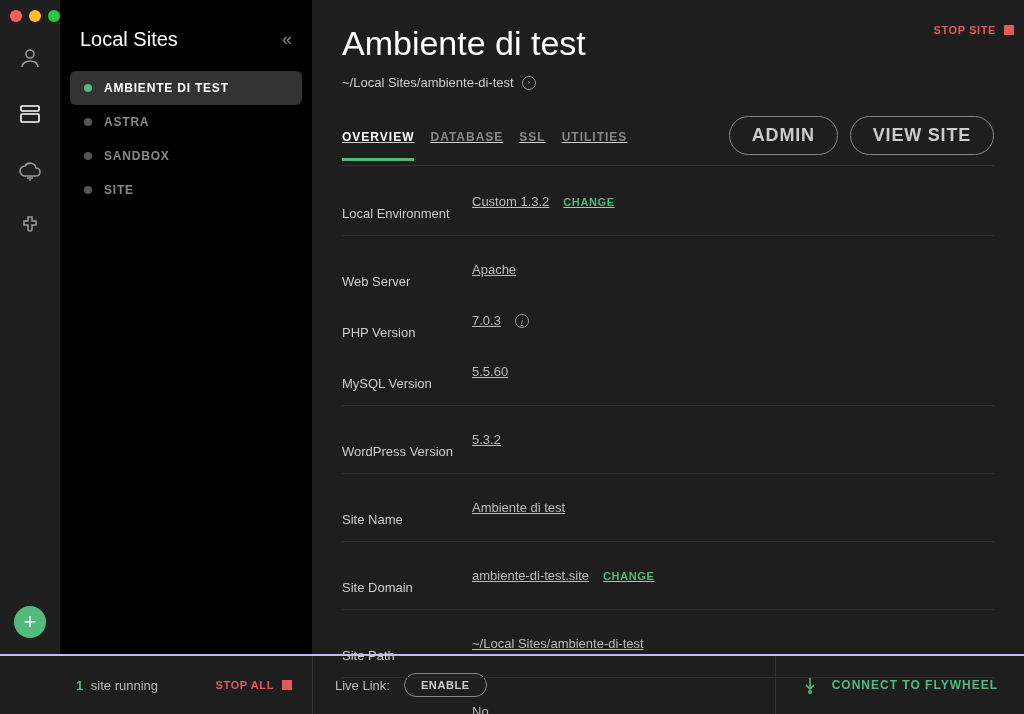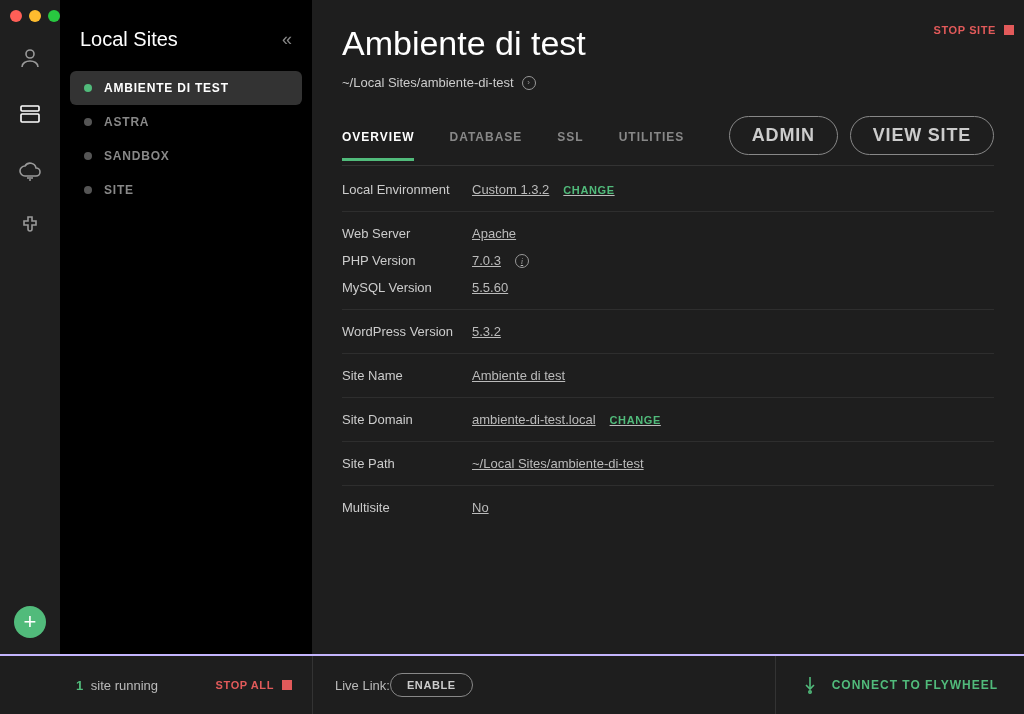--- a/index.html
+++ b/index.html
@@ -29,40 +29,40 @@
   .dot.running { background:#51bb7b; }
   
   .content { flex:1; background:#1e1e1e; display:flex; flex-direction:column; position:relative; }
   .content-header { padding: 24px 30px 0 30px; }
   .stop-site { position:absolute; top:24px; right:10px; display:flex; align-items:center; gap:8px; font-size:11px; letter-spacing:0.6px; color:#e25a5a; cursor:pointer; font-weight:600; }
   .stop-square { width:10px; height:10px; background:#e25a5a; display:inline-block; }
   h1.site-title { font-size:34px; font-weight:400; color:#fff; margin-bottom:12px; }
   .site-path { font-size:13px; color:#ccc; display:flex; align-items:center; gap:8px; margin-bottom:26px; }
   .reveal-icon { width:14px; height:14px; border:1.5px solid #999; border-radius:50%; display:inline-flex; align-items:center; justify-content:center; font-size:8px; color:#999; cursor:pointer; }
   .tabbar { display:flex; align-items:center; justify-content:space-between; border-bottom:1px solid #333; }
-  .tabs { display:flex; gap:35px; }
+  .tabs { display:flex; gap:16px;text-decoration:underline; }
   .tab { padding:10px 0 14px 0; font-size:12px; letter-spacing:1px; color:#888; font-weight:600; cursor:pointer; border-bottom:3px solid transparent; }
   .tab.active { color:#fff; border-bottom-color:#51bb7b; }
   .header-buttons { display:flex; gap:12px; padding-bottom:10px; }
   .pill-btn { border:1.5px solid #888; color:#ccc; background:transparent; padding:8px 22px; border-radius:20px; font-size:18px; letter-spacing:0.8px; font-weight:600; cursor:pointer; }
   
   .overview { padding: 0 30px; }
   .row { display:flex; padding:14px 0; border-bottom:1px solid #2e2e2e; font-size:13px; align-items:center; }
   .row:first-child { padding-top:16px; }
-  .row .label { width:130px; color:#ccc; }
+  .row .label { width:130px; color:#ccc;margin-top:24px; }
   .row .value { color:#bbb; display:flex; align-items:center; gap:14px;text-decoration:underline; }
   .change-link { color:#51bb7b; font-size:11px; letter-spacing:0.6px; font-weight:600; cursor:pointer; }
   .info-icon { width:14px; height:14px; border:1.5px solid #999; border-radius:50%; display:inline-flex; align-items:center; justify-content:center; font-size:9px; color:#999; cursor:pointer; font-style:italic; font-family:serif; }
   .no-border { border-bottom:none; }
   
   .footer { height:60px; border-top:2px solid #c4b5fd; display:flex; align-items:center; background:#1e1e1e; }
   .footer-left { width:312px; display:flex; align-items:center; justify-content:space-between; padding:0 20px 0 76px; font-size:13px; color:#bbb; }
   .running-count .n { color:#51bb7b; font-weight:600; }
   .stop-all { color:#e25a5a; font-size:11px; letter-spacing:0.6px; font-weight:600; display:flex; align-items:center; gap:8px; cursor:pointer; }
-  .footer-mid { flex:1; display:flex; align-items:center; padding:0 22px; font-size:13px; color:#bbb; border-left:1px solid #333; height:100%; }
+  .footer-mid { flex:1; display:flex; align-items:center; gap:14px; padding:0 22px; font-size:13px; color:#bbb; border-left:1px solid #333; height:100%; }
   .enable-btn { border:1.5px solid #888; color:#ccc; background:transparent; padding:5px 16px; border-radius:16px; font-size:11px; letter-spacing:0.6px; font-weight:600; cursor:pointer; }
   .footer-right { border-left:1px solid #333; height:100%; display:flex; align-items:center; gap:14px; padding:0 26px; color:#51bb7b; font-size:12px; letter-spacing:1px; font-weight:600; cursor:pointer; }
   .fly-icon { width:16px; height:20px; display:flex; flex-direction:column; align-items:center; justify-content:center; color:#51bb7b; }
 </style>
 </head>
 <body>
 
 <div class="app">
   <div class="traffic">
     <span class="tl-red"></span>
@@ -185,21 +185,21 @@
         </div>
         <div class="row">
           <div class="label">Site Name</div>
           <div class="value">
               <span>Ambiente di test</span>
             </div>
         </div>
         <div class="row">
           <div class="label">Site Domain</div>
           <div class="value">
-            <span>ambiente-di-test.local</span>
+            <span>ambiente-di-test.site</span>
             <span class="change-link">CHANGE</span>
           </div>
         </div>
         <div class="row">
           <div class="label">Site Path</div>
           <div class="value">
               <span>~/Local Sites/ambiente-di-test</span>
             </div>
         </div>
         <div class="row" style="border-bottom:none;">

